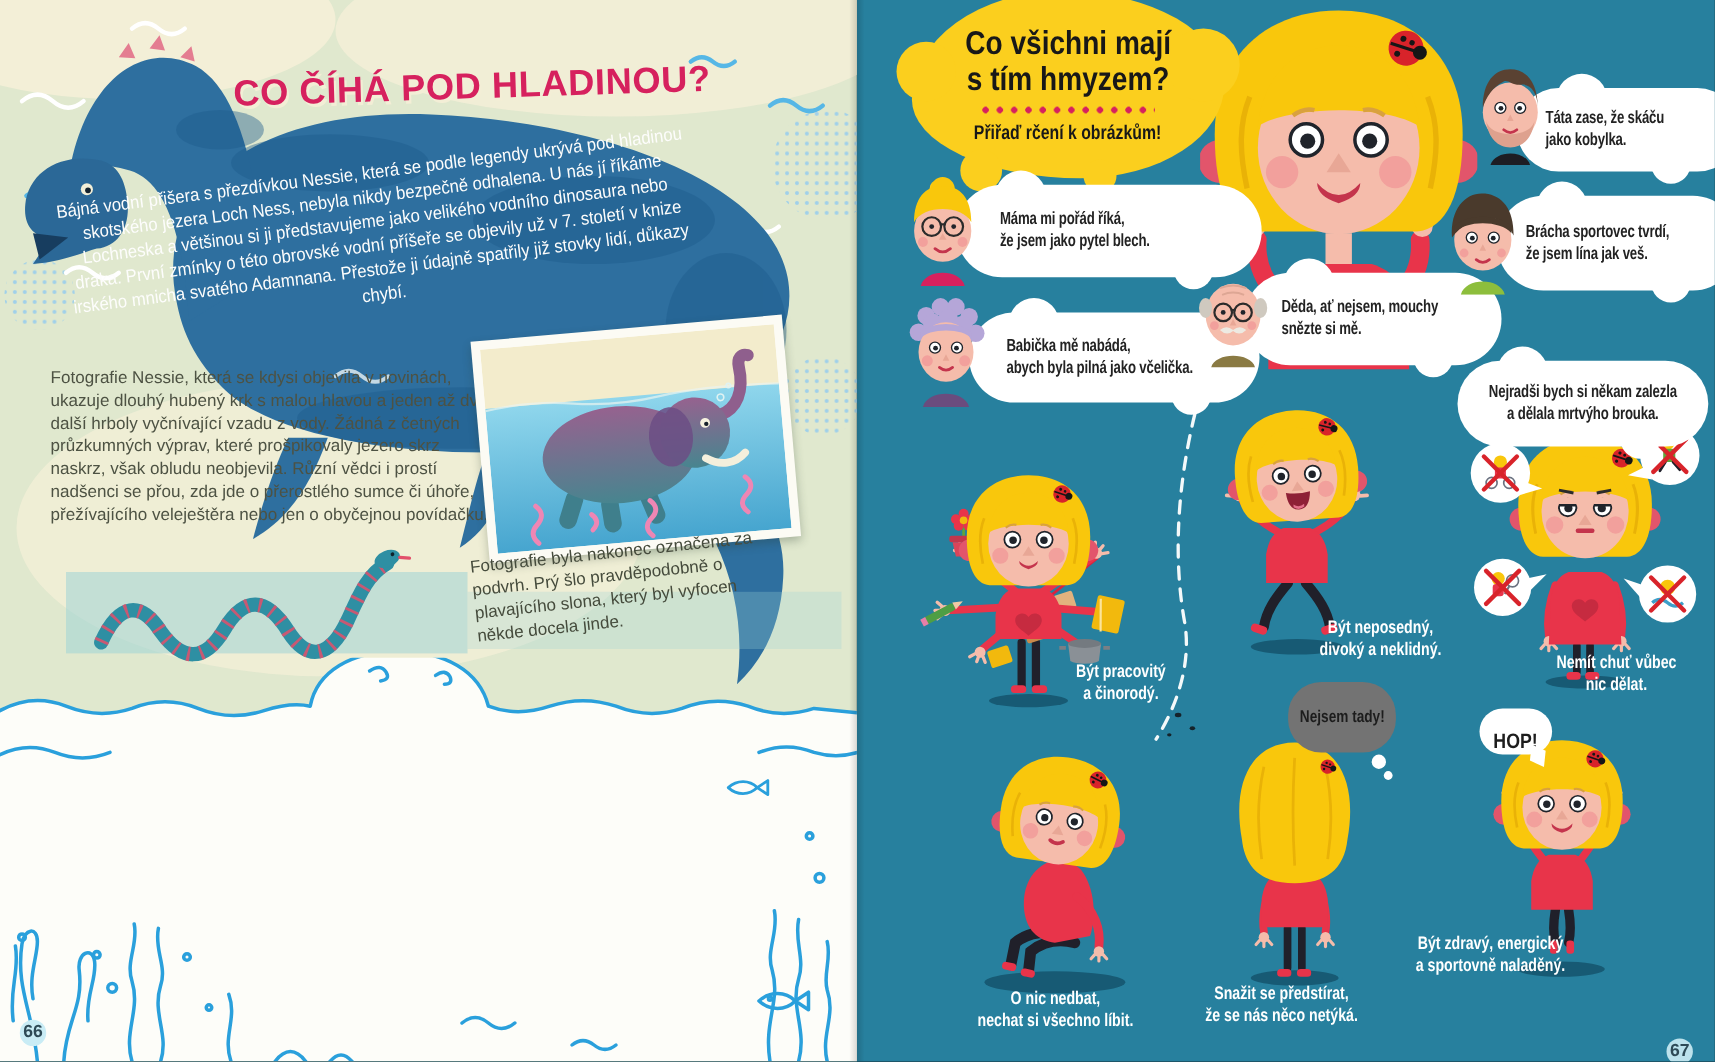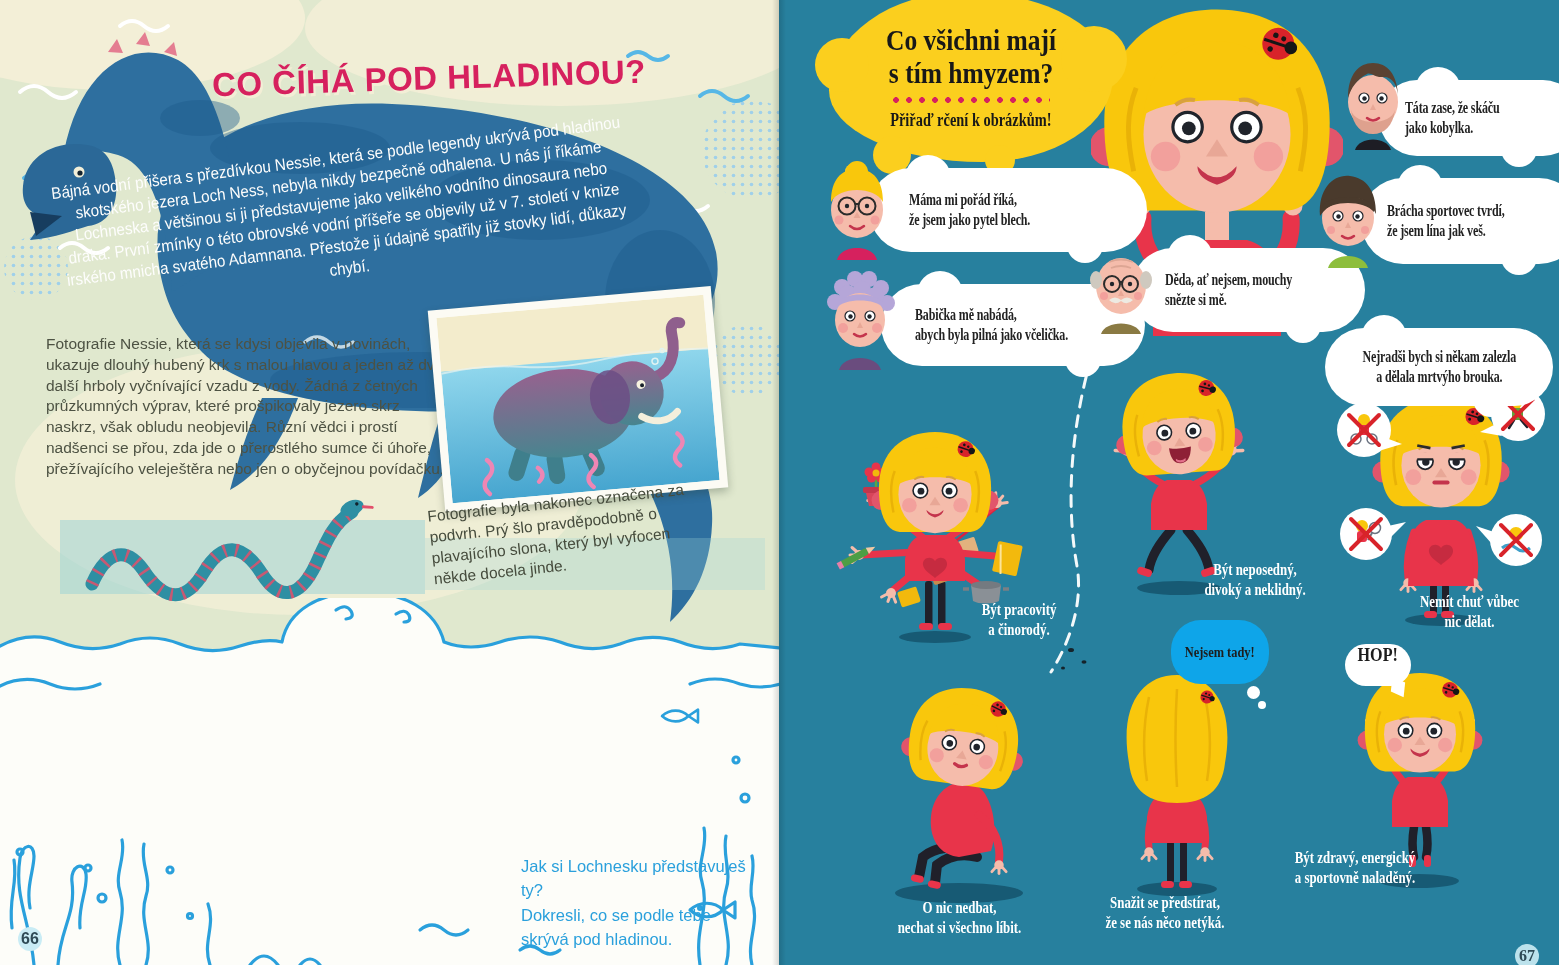--- a/index.html
+++ b/index.html
@@ -1,20 +1,20 @@
 <!DOCTYPE html>
 <html><head>
 <meta charset="utf-8">
 <style>
   html,body{margin:0;padding:0;}
   body{width:1559px;height:965px;position:relative;overflow:hidden;
        font-family:"Liberation Sans",sans-serif;background:#111;}
   .page{position:absolute;top:0;height:965px;overflow:hidden;}
   .page-left{left:0;width:779px;background:#E0E8CE;}
-  .page-right{left:779px;width:780px;background:#27809E;font-family:Liberation Serif, serif;}
+  .page-right{left:779px;width:780px;background:#27809E;}
   .gutter{position:absolute;left:772px;top:0;width:14px;height:965px;z-index:40;pointer-events:none;
           background:linear-gradient(90deg,rgba(0,0,0,0),rgba(0,0,0,.14) 50%,rgba(0,0,0,0));}
   svg{display:block;}
   
   .lp-art{position:absolute;left:0;top:0;z-index:1;}
   .lp-title{position:absolute;left:212px;top:58px;width:520px;z-index:3;
             font-size:33px;font-weight:bold;letter-spacing:.5px;color:#D6215E;
             transform:rotate(-1.8deg);text-shadow:2px 3px 0 #F3EED6;}
   .lp-intro{position:absolute;left:30px;top:146px;width:625px;z-index:3;color:#FDFDFC;
             font-size:16.5px;line-height:1.34;text-align:center;
@@ -54,28 +54,28 @@
   .rp-title{margin:0;font-size:30px;font-weight:bold;color:#181818;line-height:1.1;text-align:center;
             white-space:pre-line;transform:scaleX(.85);}
   .tdots{width:158px;height:8px;margin:7px 0 6px;
          background-image:radial-gradient(circle 3px at 4px 4px,#D6215E 92%,transparent 100%);
          background-size:13px 8px;background-repeat:repeat-x;}
   .rp-subtitle{margin:0;font-size:18px;font-weight:bold;color:#181818;transform:scaleX(.8);}
   .ydot{position:absolute;left:66px;top:164px;width:15px;height:15px;border-radius:50%;
         background:#FBCF1E;z-index:3;}
   .cap{position:absolute;z-index:3;color:#fff;font-weight:bold;font-size:16.5px;line-height:1.24;
        text-align:center;white-space:pre-line;transform:scaleX(.78);transform-origin:center top;}
-  .thought{position:absolute;left:392px;top:620px;width:98px;height:64px;background:#0ea5e9;
+  .thought{position:absolute;left:392px;top:620px;width:98px;height:64px;background:#737373;
            border-radius:30px;z-index:3;display:flex;align-items:center;justify-content:center;}
   .thought p{margin:0;font-weight:bold;font-size:15.5px;color:#1d1d1d;text-align:center;
              line-height:1.15;white-space:pre-line;transform:scaleX(.8);}
   .tdot1{position:absolute;left:468px;top:686px;width:13px;height:13px;border-radius:50%;background:#fff;z-index:3;}
   .tdot2{position:absolute;left:479px;top:701px;width:8px;height:8px;border-radius:50%;background:#fff;z-index:3;}
   .hop{position:absolute;left:566px;top:644px;width:66px;height:42px;background:#fff;border-radius:21px;
-       z-index:3;display:flex;align-items:flex-start;justify-content:center;}
+       z-index:3;display:flex;align-items:flex-end;justify-content:center;}
   .hop::after{content:"";position:absolute;left:46px;bottom:-8px;width:14px;height:14px;background:#fff;
               transform:rotate(24deg) skew(18deg);}
   .hop p{margin:0;font-weight:bold;font-size:19px;color:#1d1d1d;transform:scaleX(.85);}
 </style>
 </head>
 <body>
 
 <svg width="0" height="0" style="position:absolute">
   <defs>
     <g id="gbug">
@@ -256,23 +256,20 @@
       </g>
       <g transform="translate(662,118) scale(.8)">
         <path d="M0,0 C10,-9 24,-9 33,0 C24,9 10,9 0,0 Z"></path>
           <path d="M33,0 l12,-8 v16 z"></path>
       </g>
       <circle cx="745" cy="200" r="4"></circle>
         <circle cx="736" cy="162" r="3"></circle>
     </g>
   </svg>
 
-  <div class="lp-prompt">Jak si Lochnesku představuješ ty?
-Dokresli, co se podle tebe
-skrývá pod hladinou.</div>
   <div class="badge badge-left">66</div>
 </div>
 
 <div class="page page-right">
 
   <svg class="rp-dashes" width="780" height="965" viewBox="0 0 780 965">
     <path d="M318,338 C292,420 286,500 298,566 C304,602 292,640 272,672" stroke="#FFFFFF" stroke-width="3" stroke-dasharray="11 9" fill="none" stroke-linecap="round" opacity=".95"></path>
     <g fill="#15232B">
       <ellipse cx="292" cy="650" rx="3" ry="2"></ellipse>
       <ellipse cx="305" cy="662" rx="2.5" ry="1.8"></ellipse>

